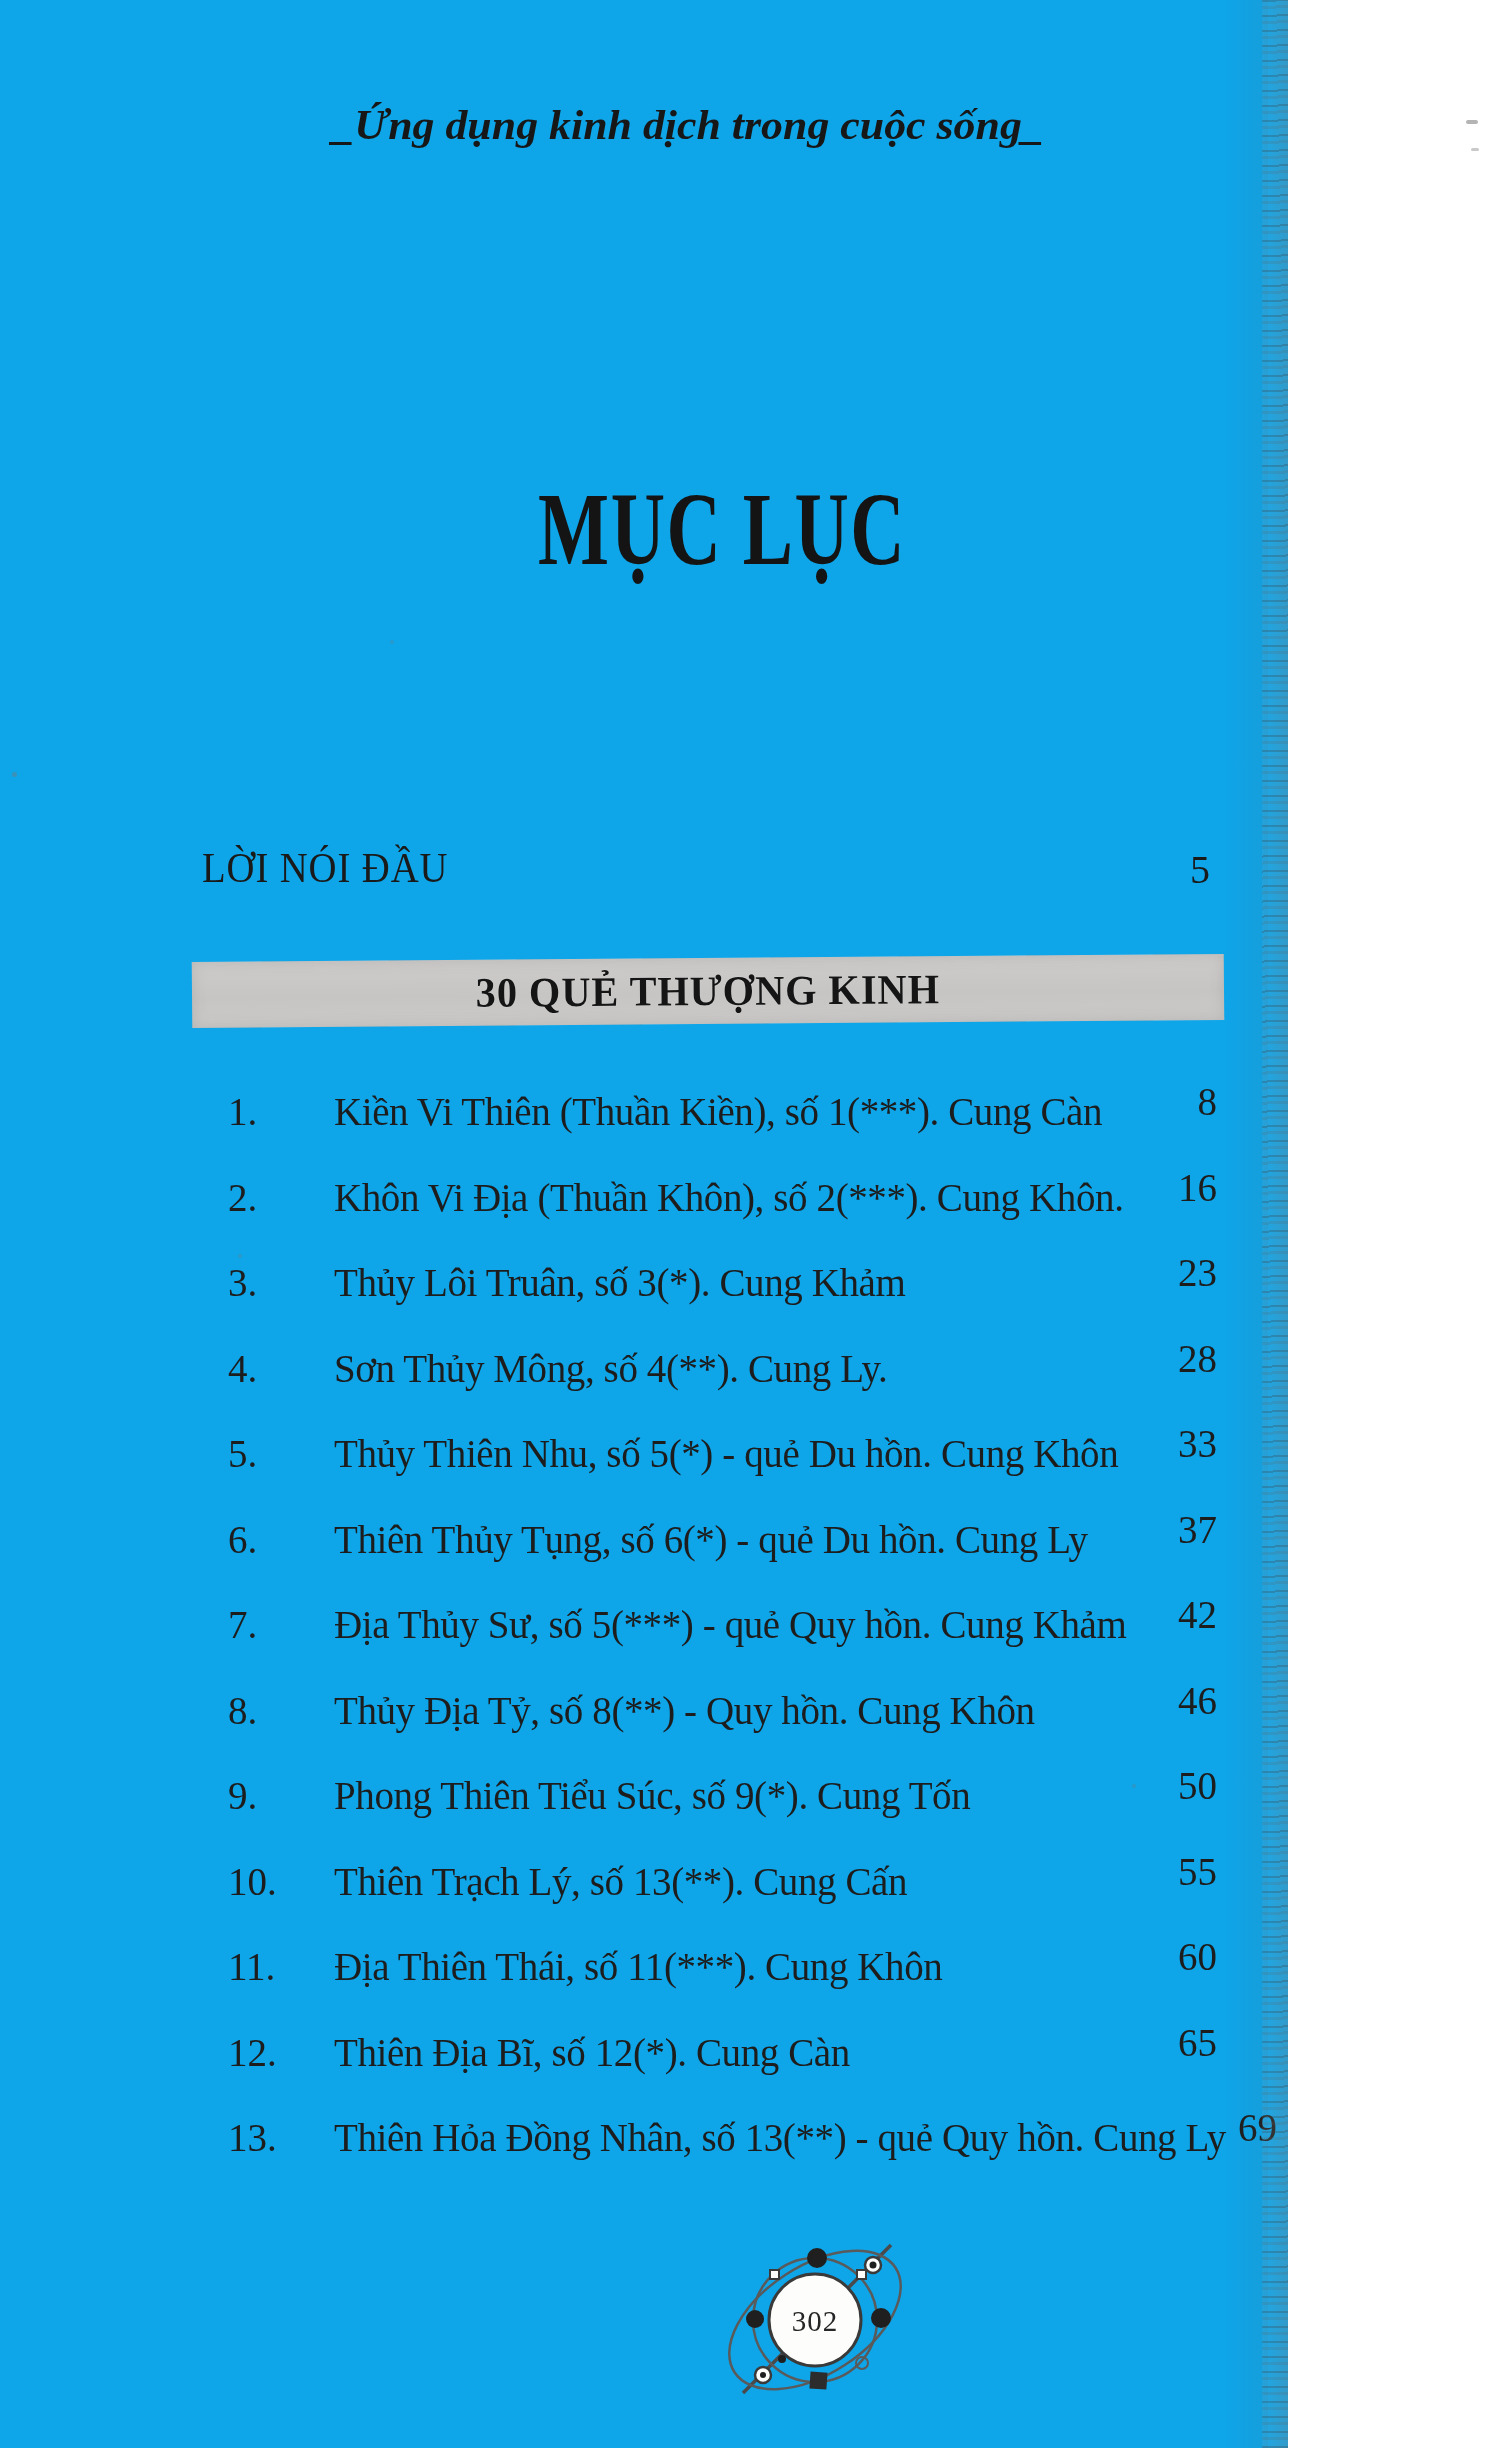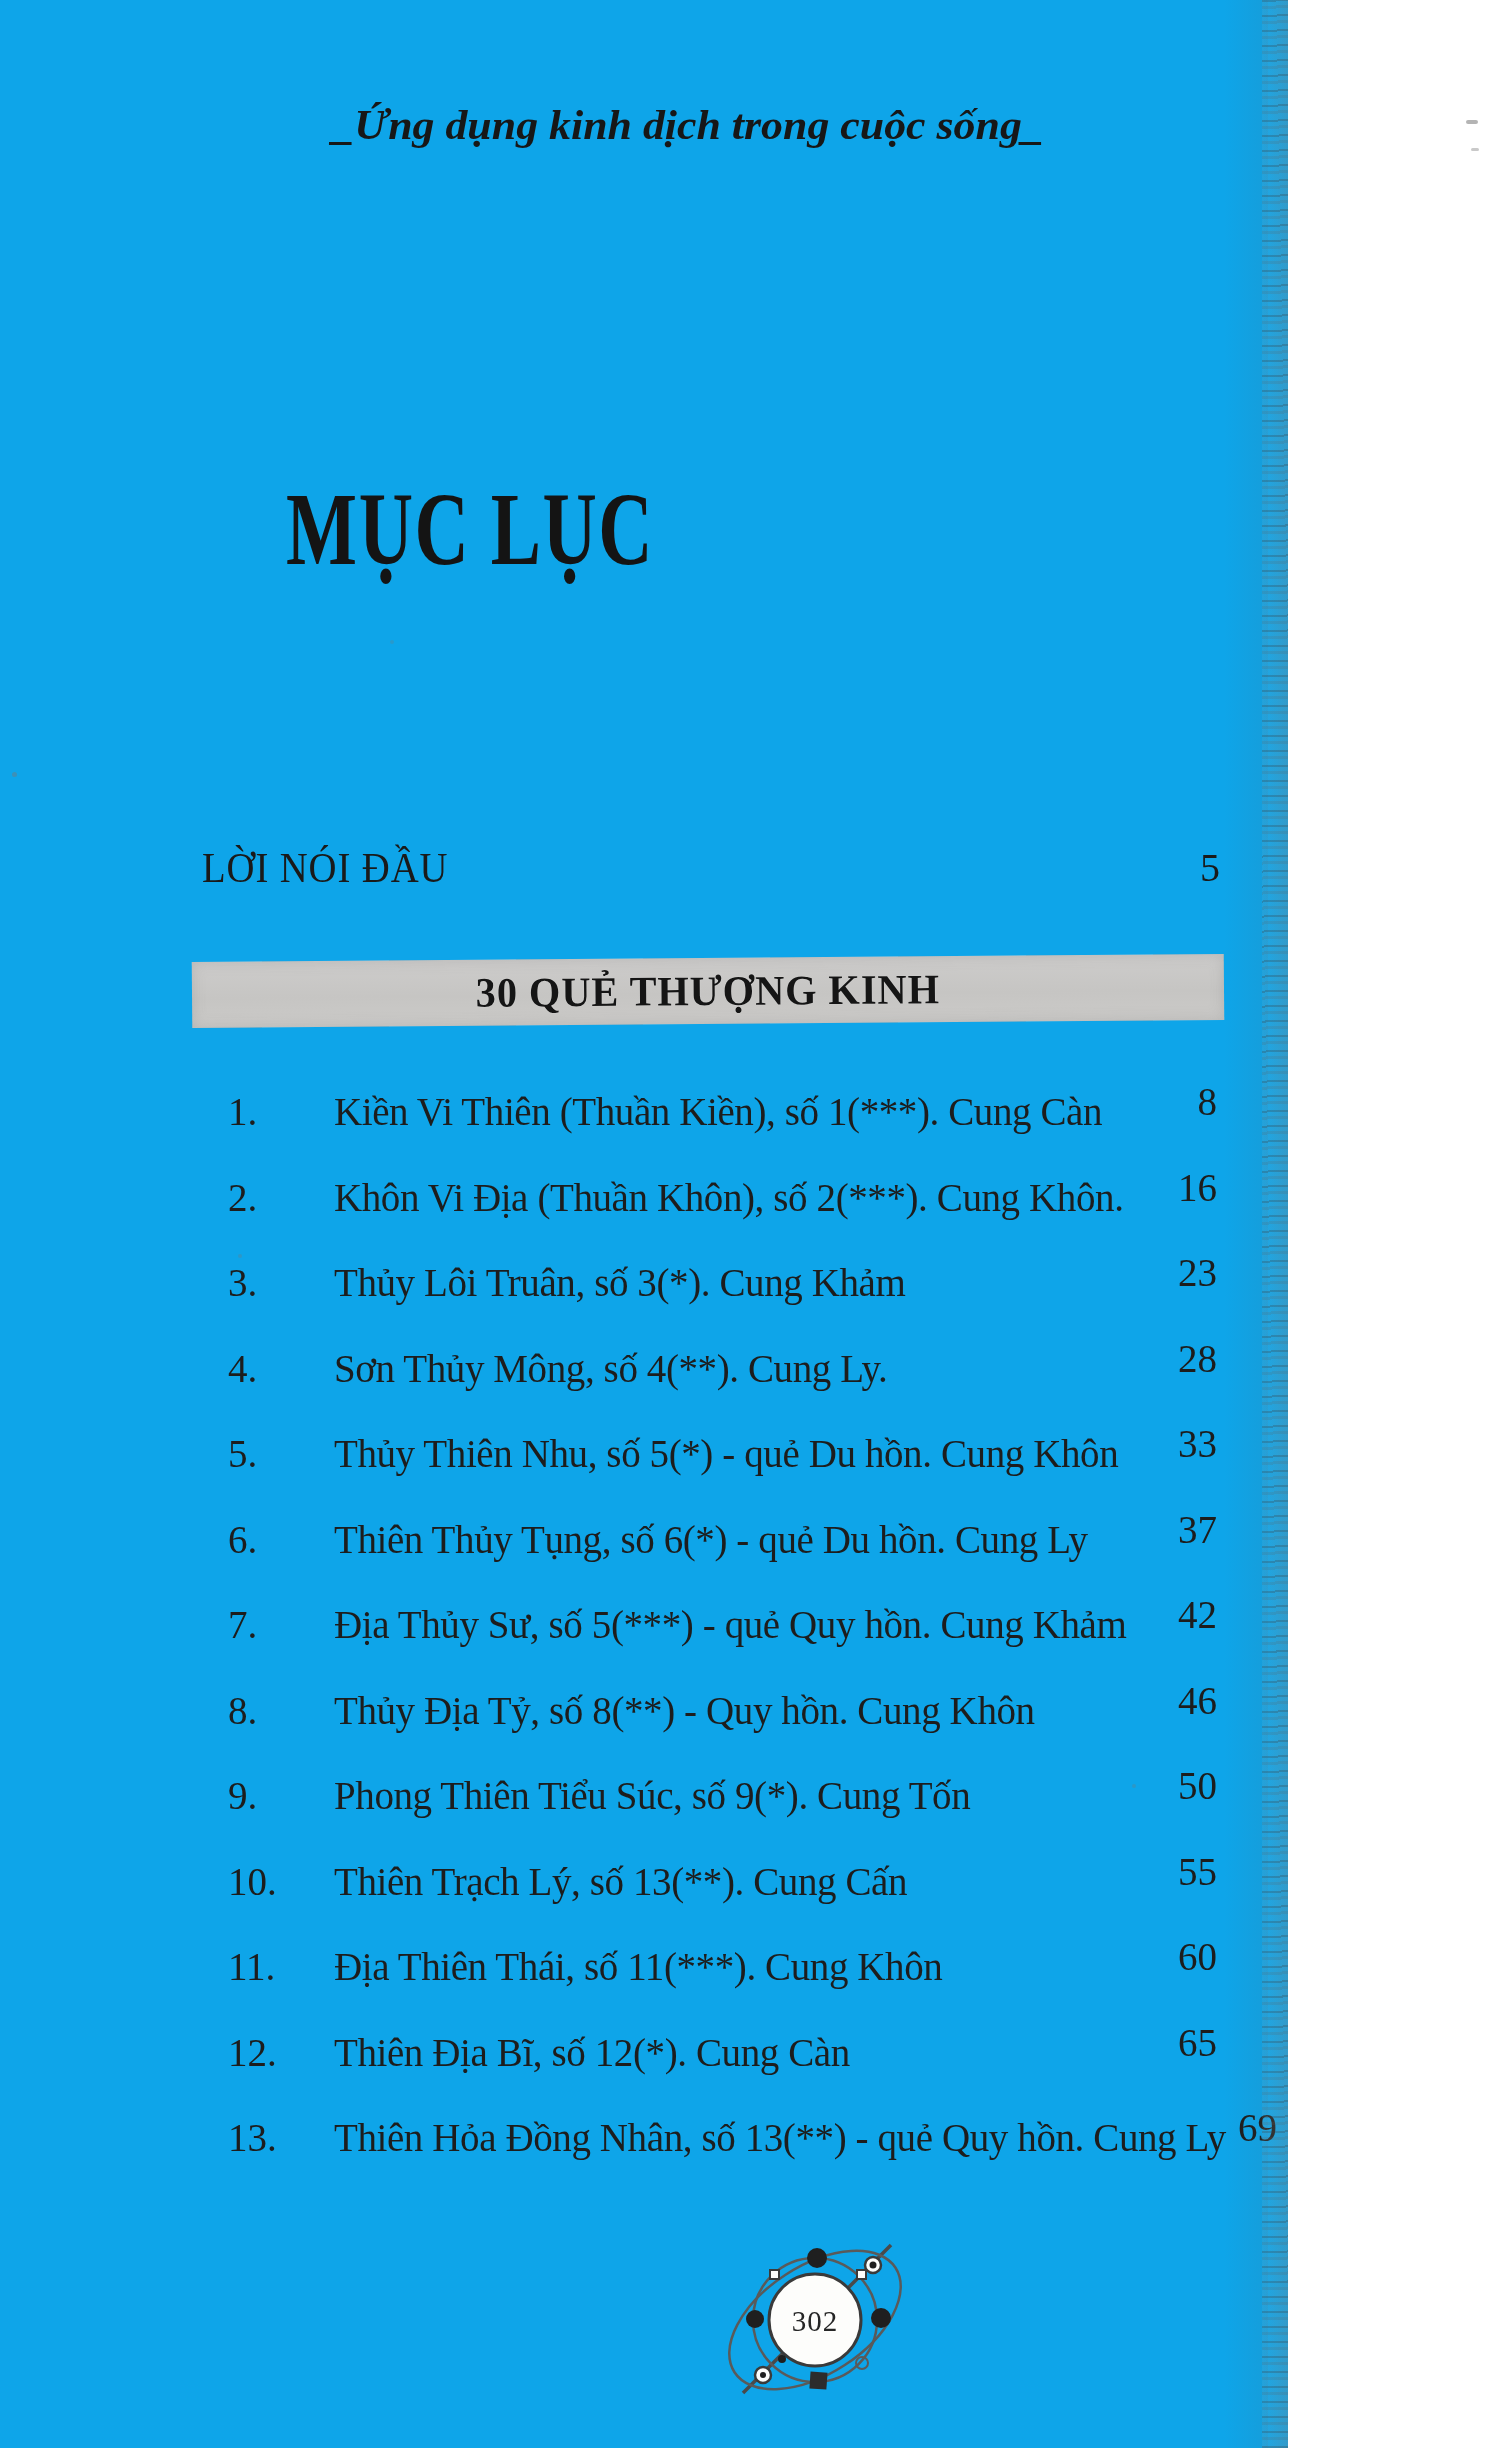--- a/index.html
+++ b/index.html
@@ -34,43 +34,43 @@
     letter-spacing: 0px;
     transform: scaleX(1.02);
   }
 
   
   .page-title {
     position: absolute;
     top: 474px;
     left: 228px;
     right: 71px;
-    text-align: left;
+    text-align: center;
     font-size: 99px;
     line-height: 112px;
     font-weight: bold;
     color: #141414;
     white-space: nowrap;
   }
   .page-title .squeeze {
     display: inline-block;
     transform: scale(0.76, 1.04);
     transform-origin: center;
     letter-spacing: 2px;
   }
 
   
   .preface-row {
     position: absolute;
     top: 842px;
     left: 202px;
-    right: 68px;
+    right: 78px;
     display: flex;
     justify-content: space-between;
-    align-items: center;
+    align-items: flex-end;
   }
   .preface-label {
     font-size: 43px;
     line-height: 52px;
     font-weight: 500;
     letter-spacing: 1px;
     transform: scaleX(0.9);
     transform-origin: left center;
     color: #1a1a1a;
   }

